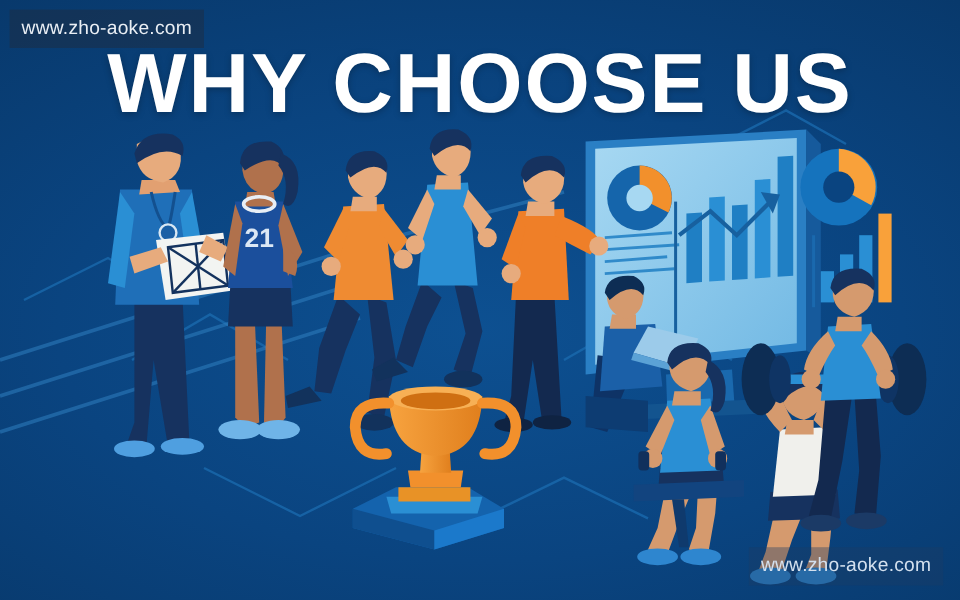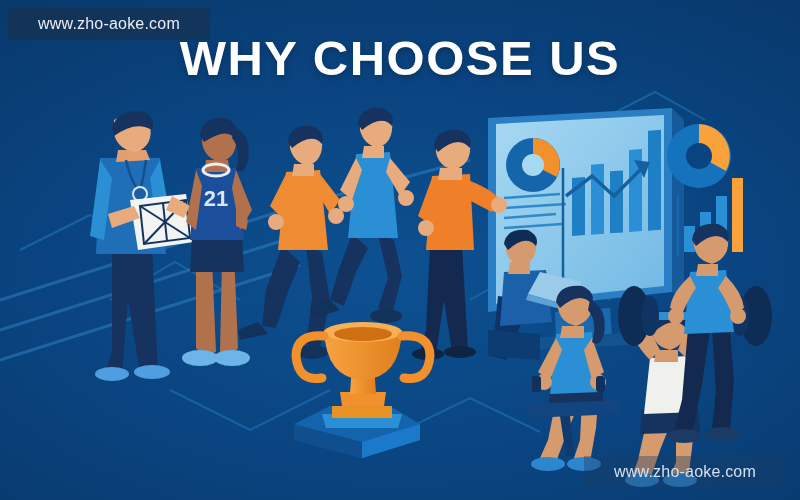--- a/index.html
+++ b/index.html
@@ -8,29 +8,29 @@
     background:#0a4480;
     font-family:"Liberation Sans", sans-serif;
   }
   .bgvign{position:absolute;inset:0;
     background:radial-gradient(ellipse 80% 70% at 50% 55%, #0d5091 0%, #0a4480 55%, #08396c 100%);}
   .svgfull{position:absolute;inset:0;width:800px;height:500px;}
 
   
   #title{
     position:absolute;left:0;right:0;top:34px;text-align:center;
-    color:#ffffff;font-size:49px;font-weight:bold;letter-spacing:1.5px;
+    color:#ffffff;font-size:70px;font-weight:bold;letter-spacing:1.5px;
     font-family:"Liberation Sans", sans-serif;line-height:1;
     text-shadow:0 2px 6px rgba(0,0,0,.25);
   }
 
   
   .wm{
     position:absolute;color:#e9eef4;font-size:16px;letter-spacing:.2px;
-    padding:7px 30px;background:rgba(28,46,70,.55);
+    padding:7px 10px;background:rgba(28,46,70,.55);
     font-family:"Liberation Sans", sans-serif;white-space:nowrap;
   }
   #wm-top{left:8px;top:8px;}
   #wm-bottom{right:14px;bottom:12px;background:rgba(30,60,100,.38);color:#d3e0ee;}
 </style>
 </head>
 <body>
 
 <div id="stage">
   <div class="bgvign"></div>

